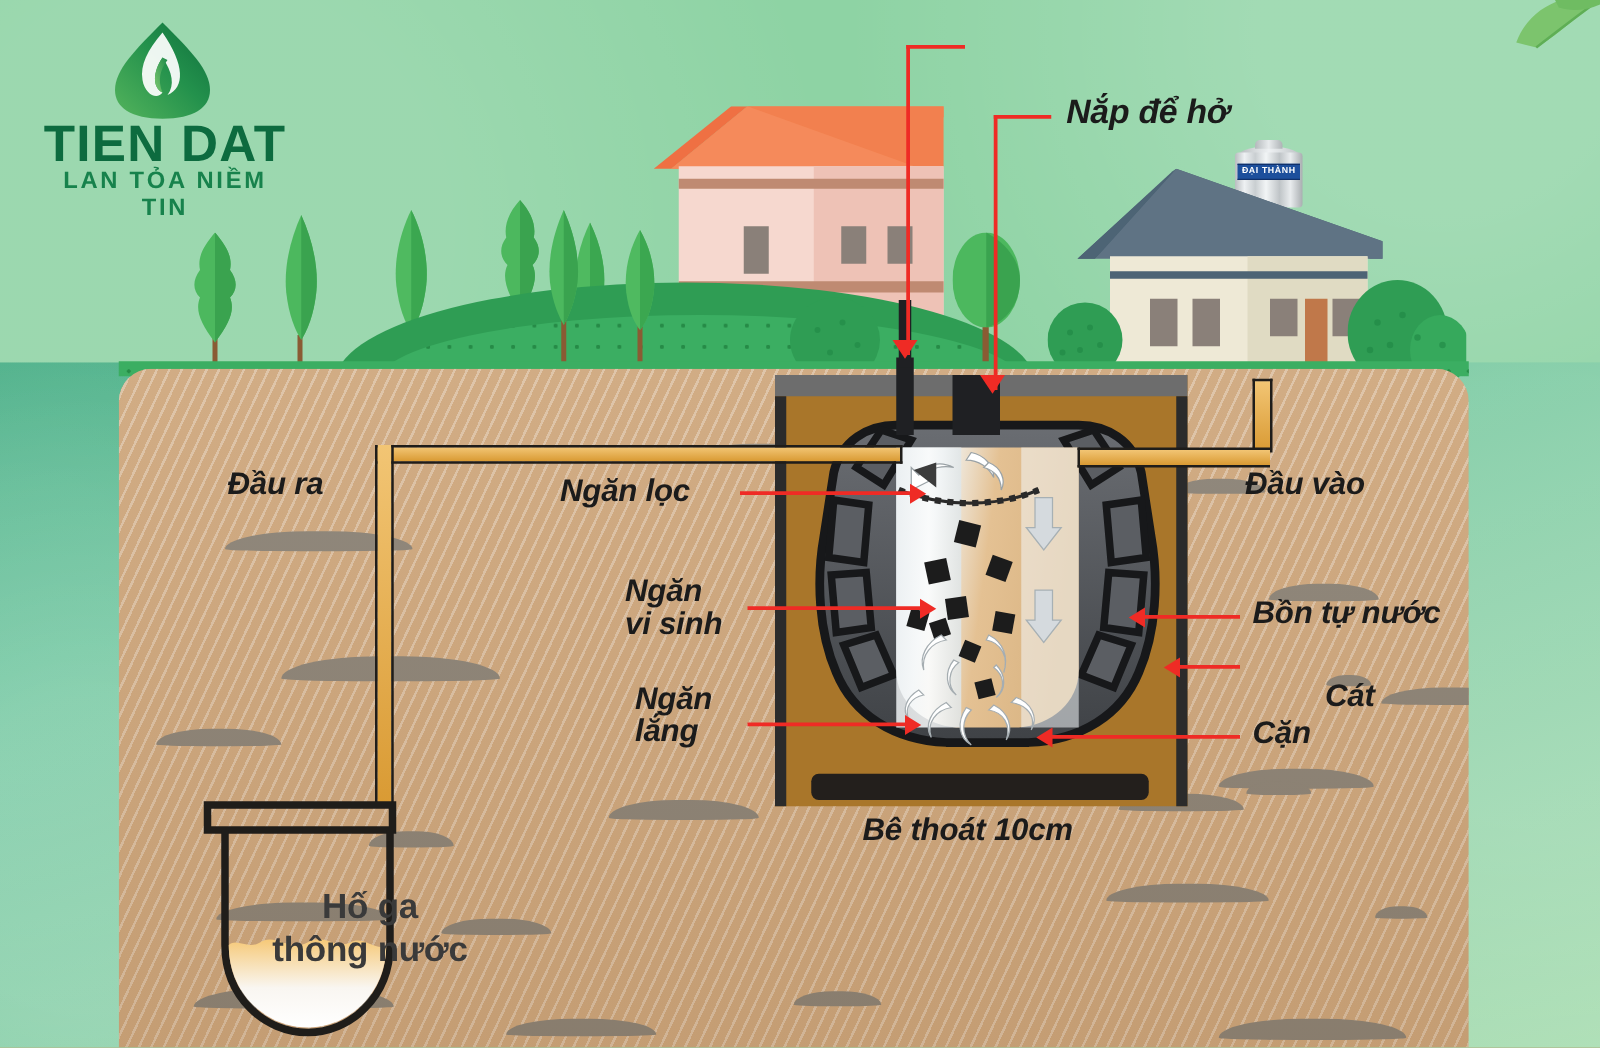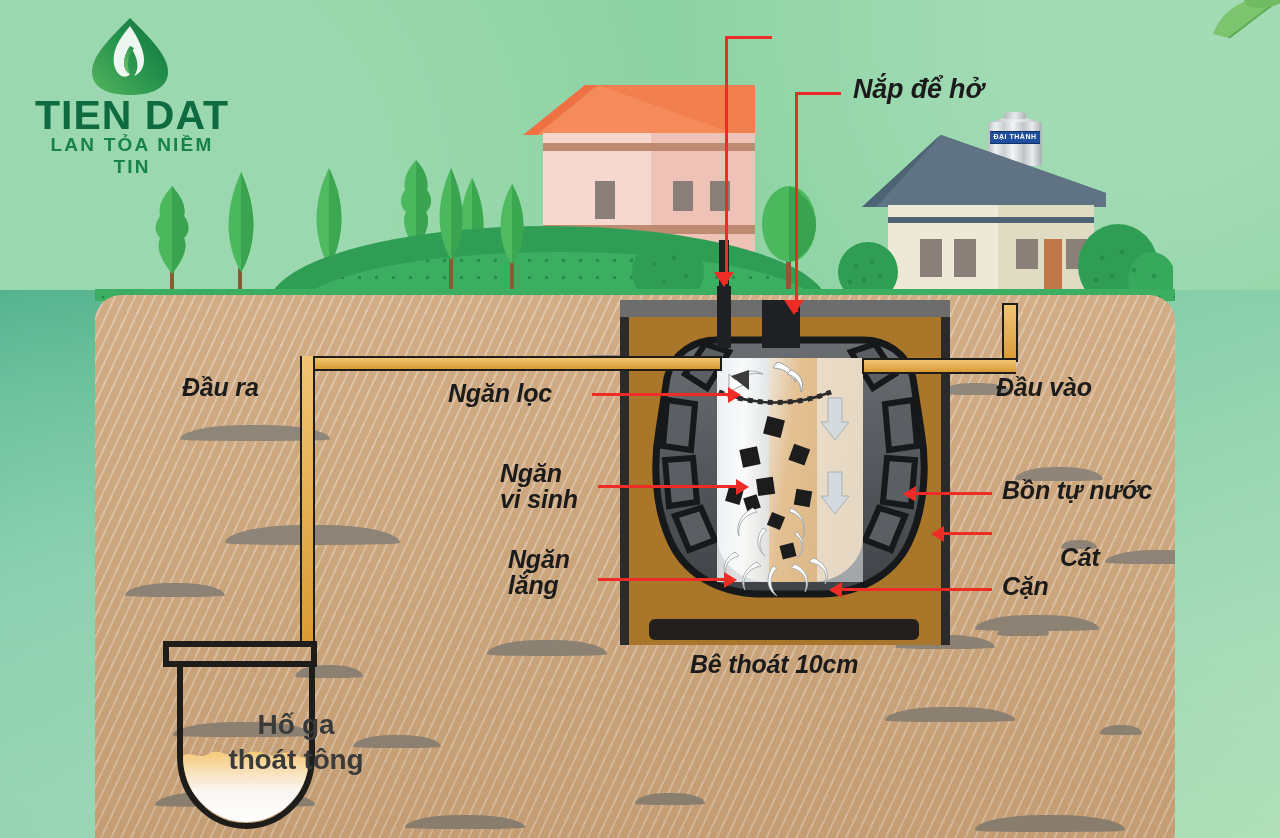--- a/index.html
+++ b/index.html
@@ -428,15 +428,15 @@
   <div class="lbl mid" style="left:508px;top:547px;">Ngăn
 lắng</div>
 
   <div class="lbl mid" style="left:1002px;top:478px;">Bồn tự nước</div>
   <div class="lbl mid" style="left:1060px;top:518px;margin-top:27px;">Cát</div>
   <div class="lbl mid" style="left:1002px;top:574px;">Cặn</div>
 
   <div class="lbl mid" style="left:690px;top:652px;">Bê thoát 10cm</div>
 
   <div class="lbl plain" style="left:196px;top:707px;width:200px;font-size:28px;font-style:normal;line-height:1.25;">Hố ga
-thoát tông</div>
+thông nước</div>
 
 </div>
 
 </body></html>

